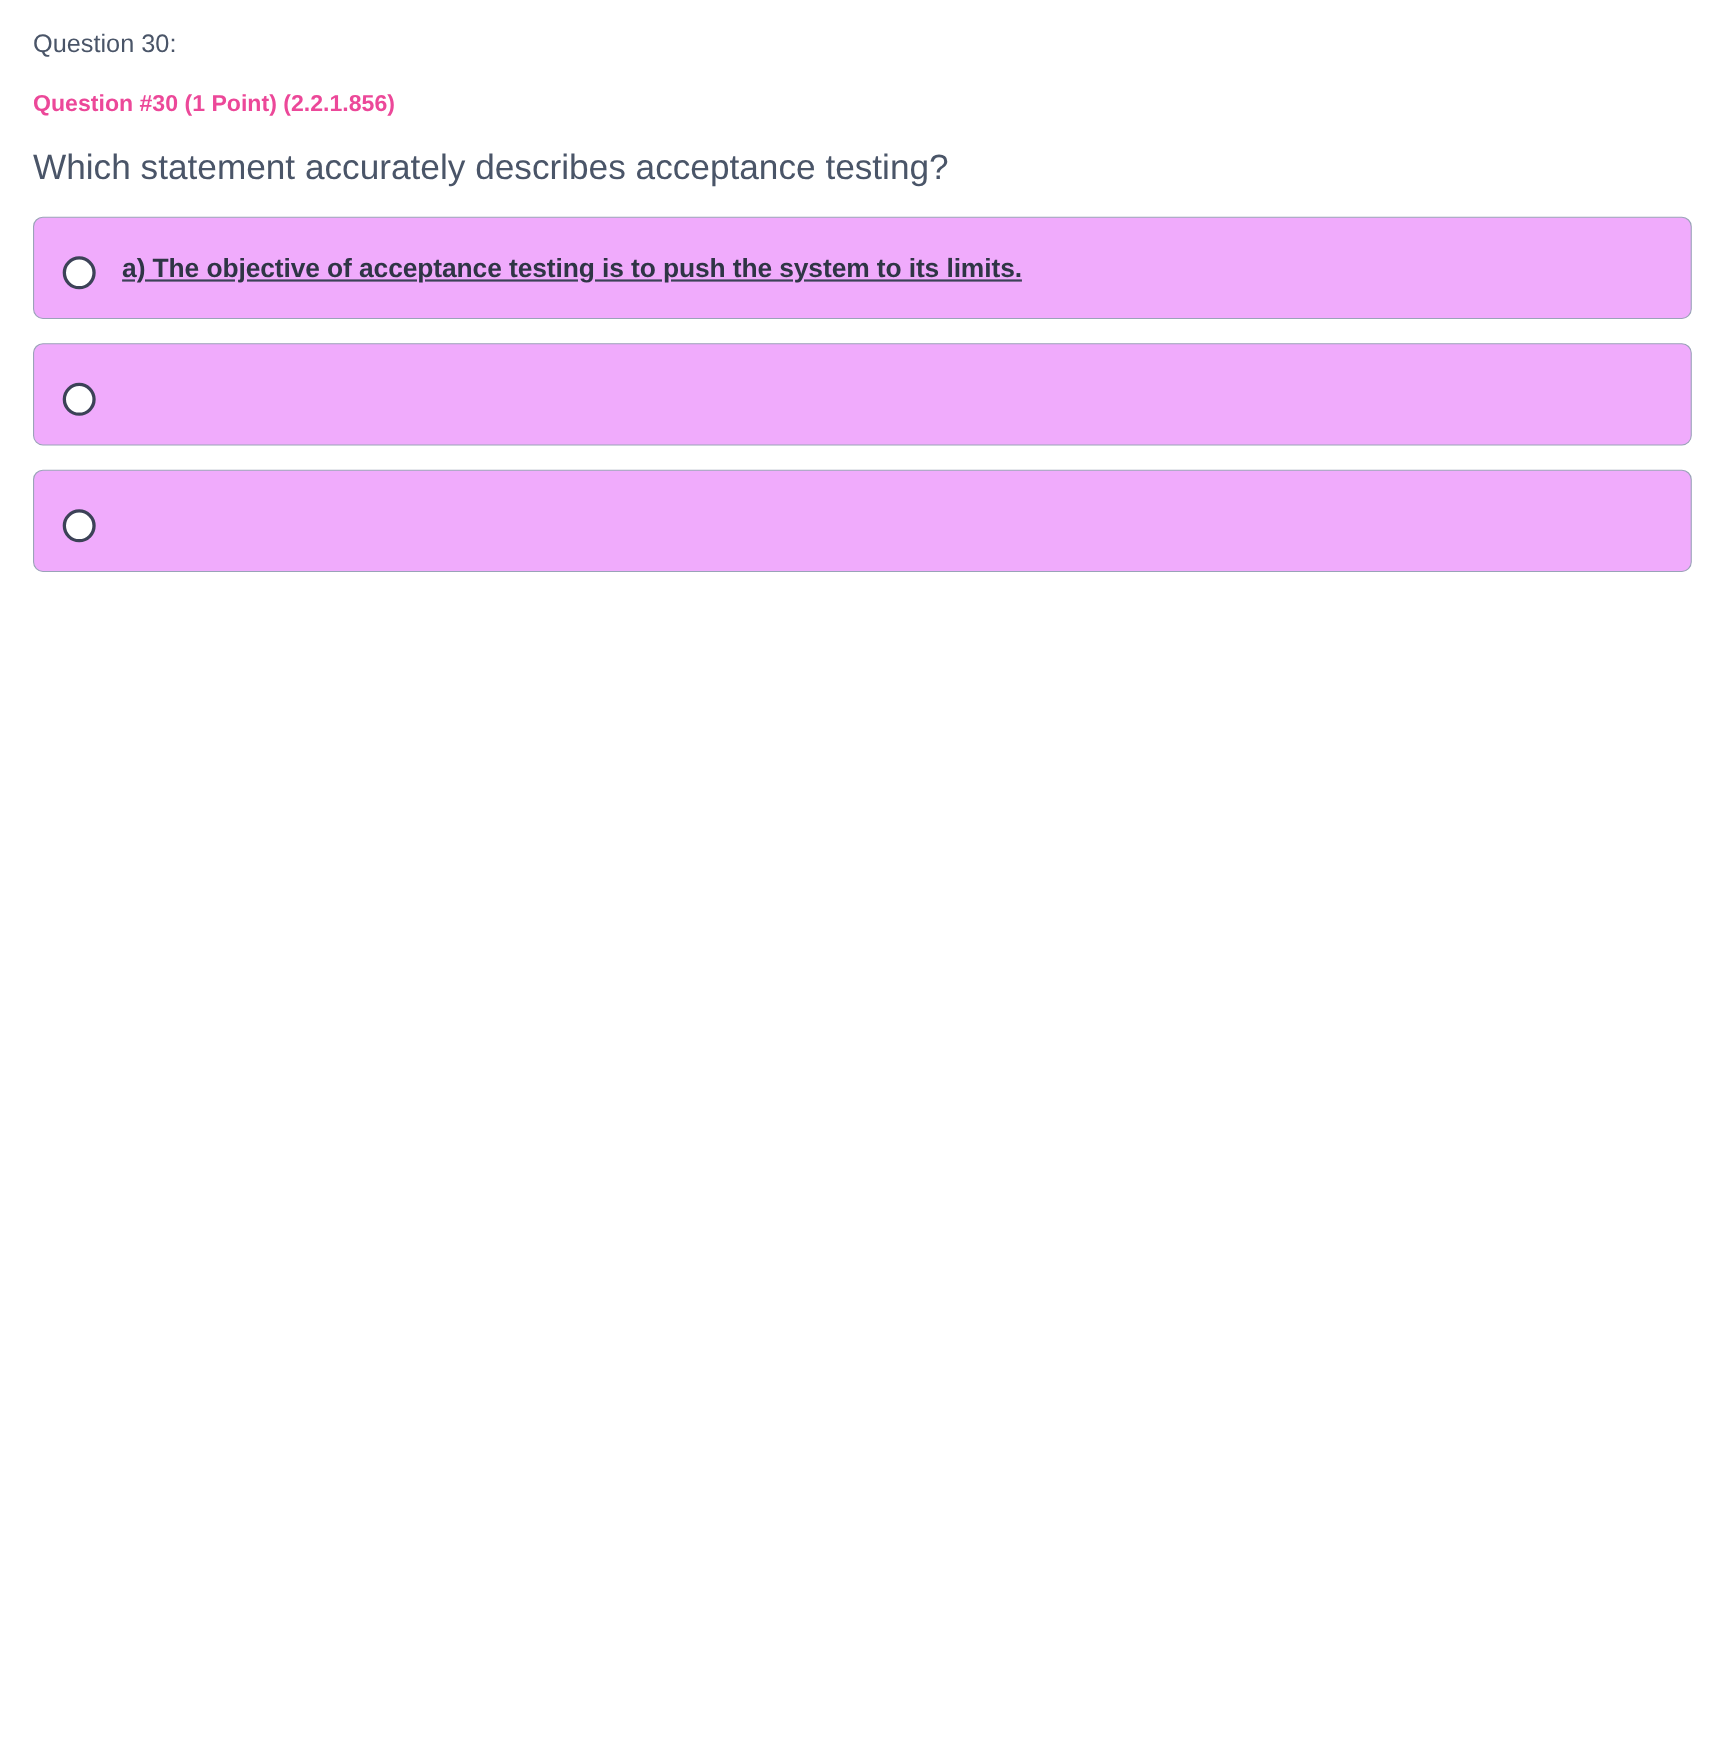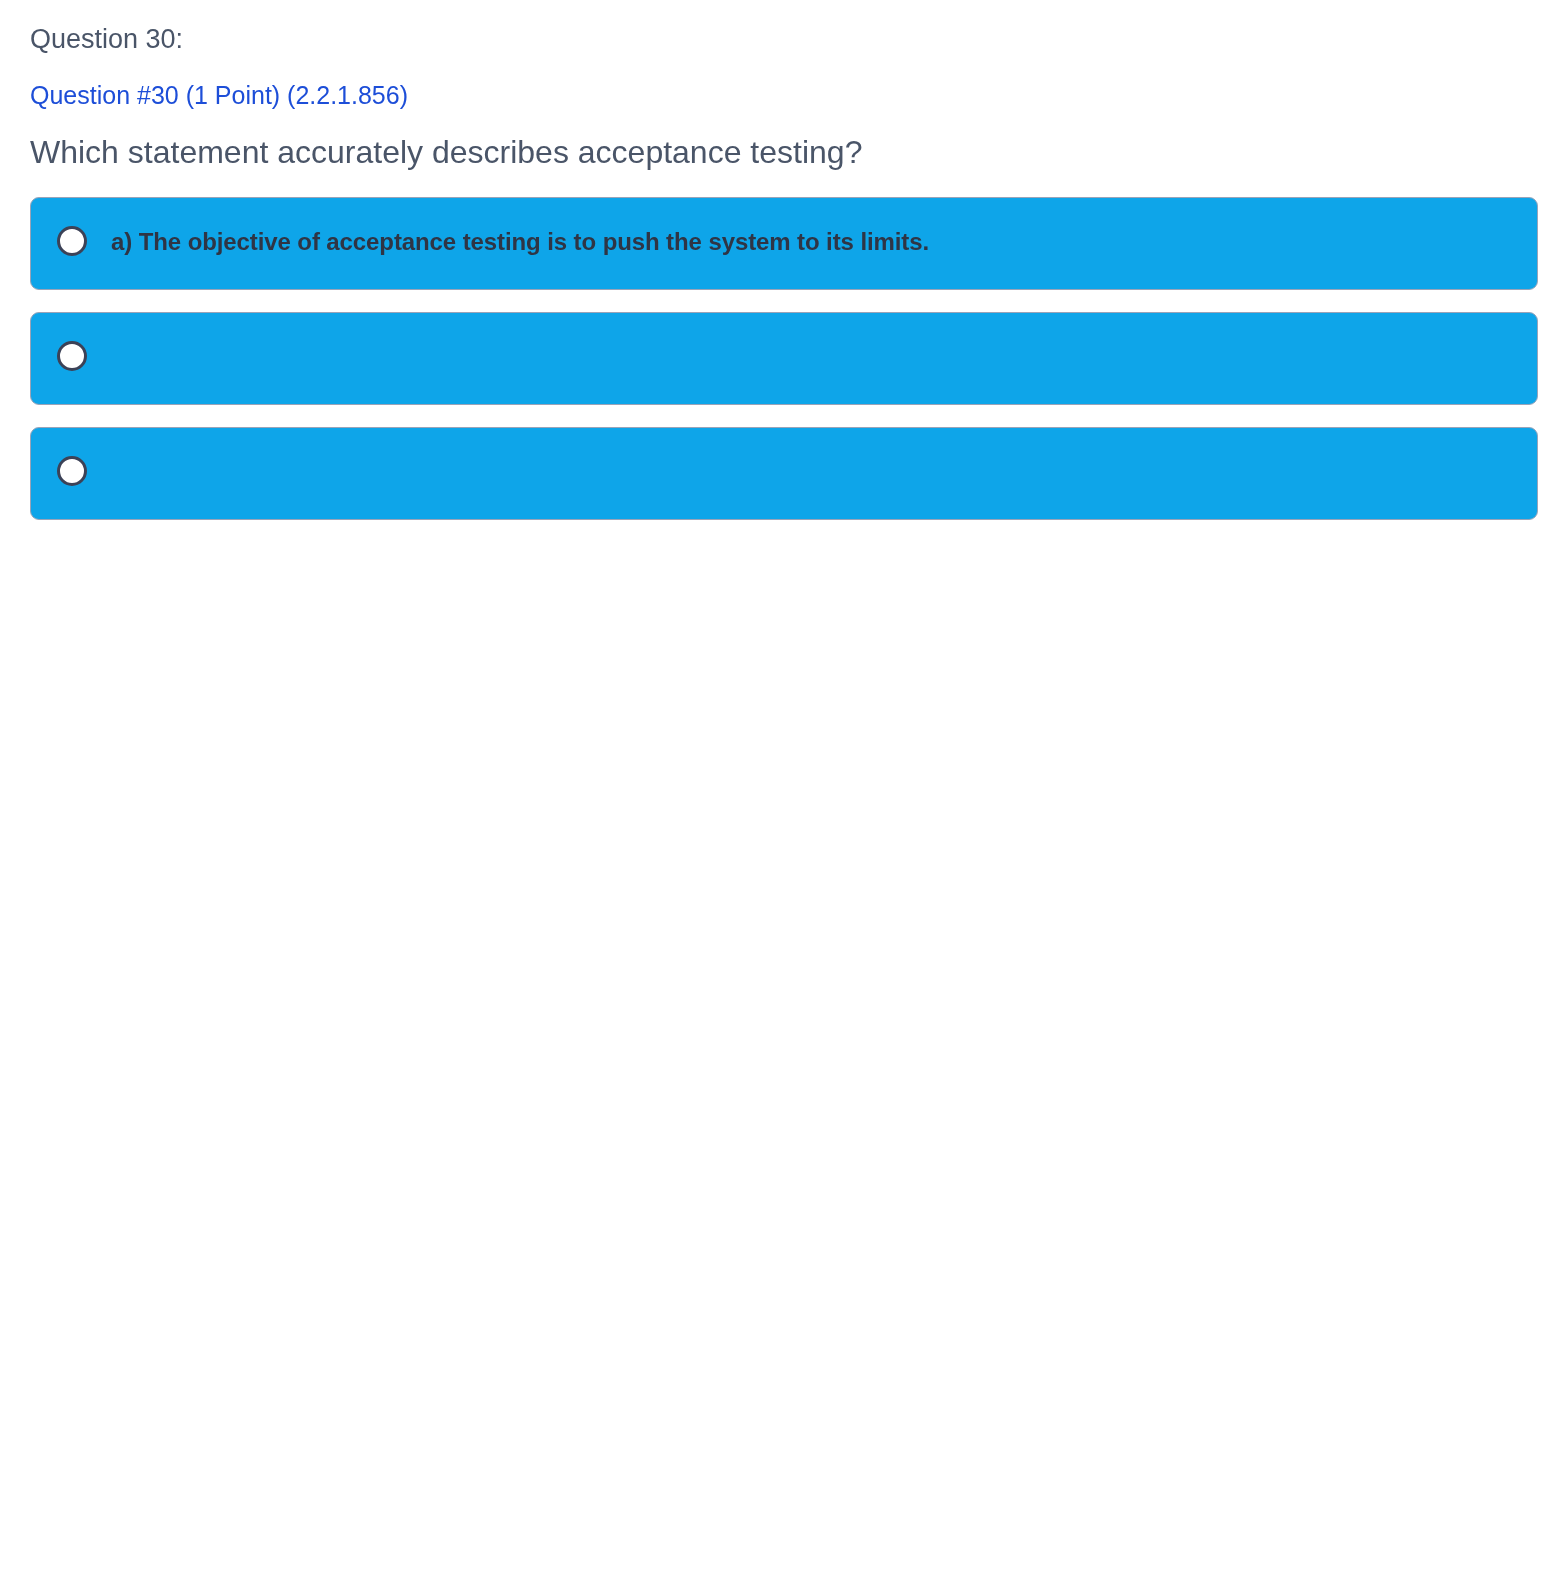--- a/index.html
+++ b/index.html
@@ -13,55 +13,56 @@
     font-family: "Liberation Sans", sans-serif;
     color: #3c4257;
     -webkit-font-smoothing: antialiased;
   }
   .page {
     padding: 22px 30px 0 30px;
     box-sizing: border-box;
     width: 1568px;
   }
   .q-label {
-    font-size: 27px;
+    font-size: 23px;
     line-height: 34px;
     color: #4a5568;
     font-weight: 400;
     margin-bottom: 22px;
   }
   .q-meta {
-    font-size: 25px;
+    font-size: 21px;
     line-height: 34px;
-    color: #1d4ed8;
-    font-weight: 400;
+    color: #ec4899;
+    font-weight: 700;
     margin-bottom: 24px;
   }
   .q-text {
     font-size: 32px;
     line-height: 33px;
     color: #4a5568;
     font-weight: 400;
     margin-bottom: 28px;
   }
   .options {
     display: flex;
     flex-direction: column;
     gap: 22px;
   }
   .option {
     border: 1.6px solid #9aa3b8;
     border-radius: 9px;
-    background: #0ea5e9;
+    background: #f0abfc;
     display: flex;
-    align-items: flex-start;
+    align-items: flex-end;
     padding: 26px 28px 26px 26px;
     box-sizing: border-box;
     min-height: 93px;
     cursor: pointer;
+    text-decoration: underline;
   }
   .option.tall {
     min-height: 136px;
   }
   .radio {
     flex: 0 0 auto;
     width: 30px;
     height: 30px;
     border: 3px solid #3c4257;
     border-radius: 50%;

